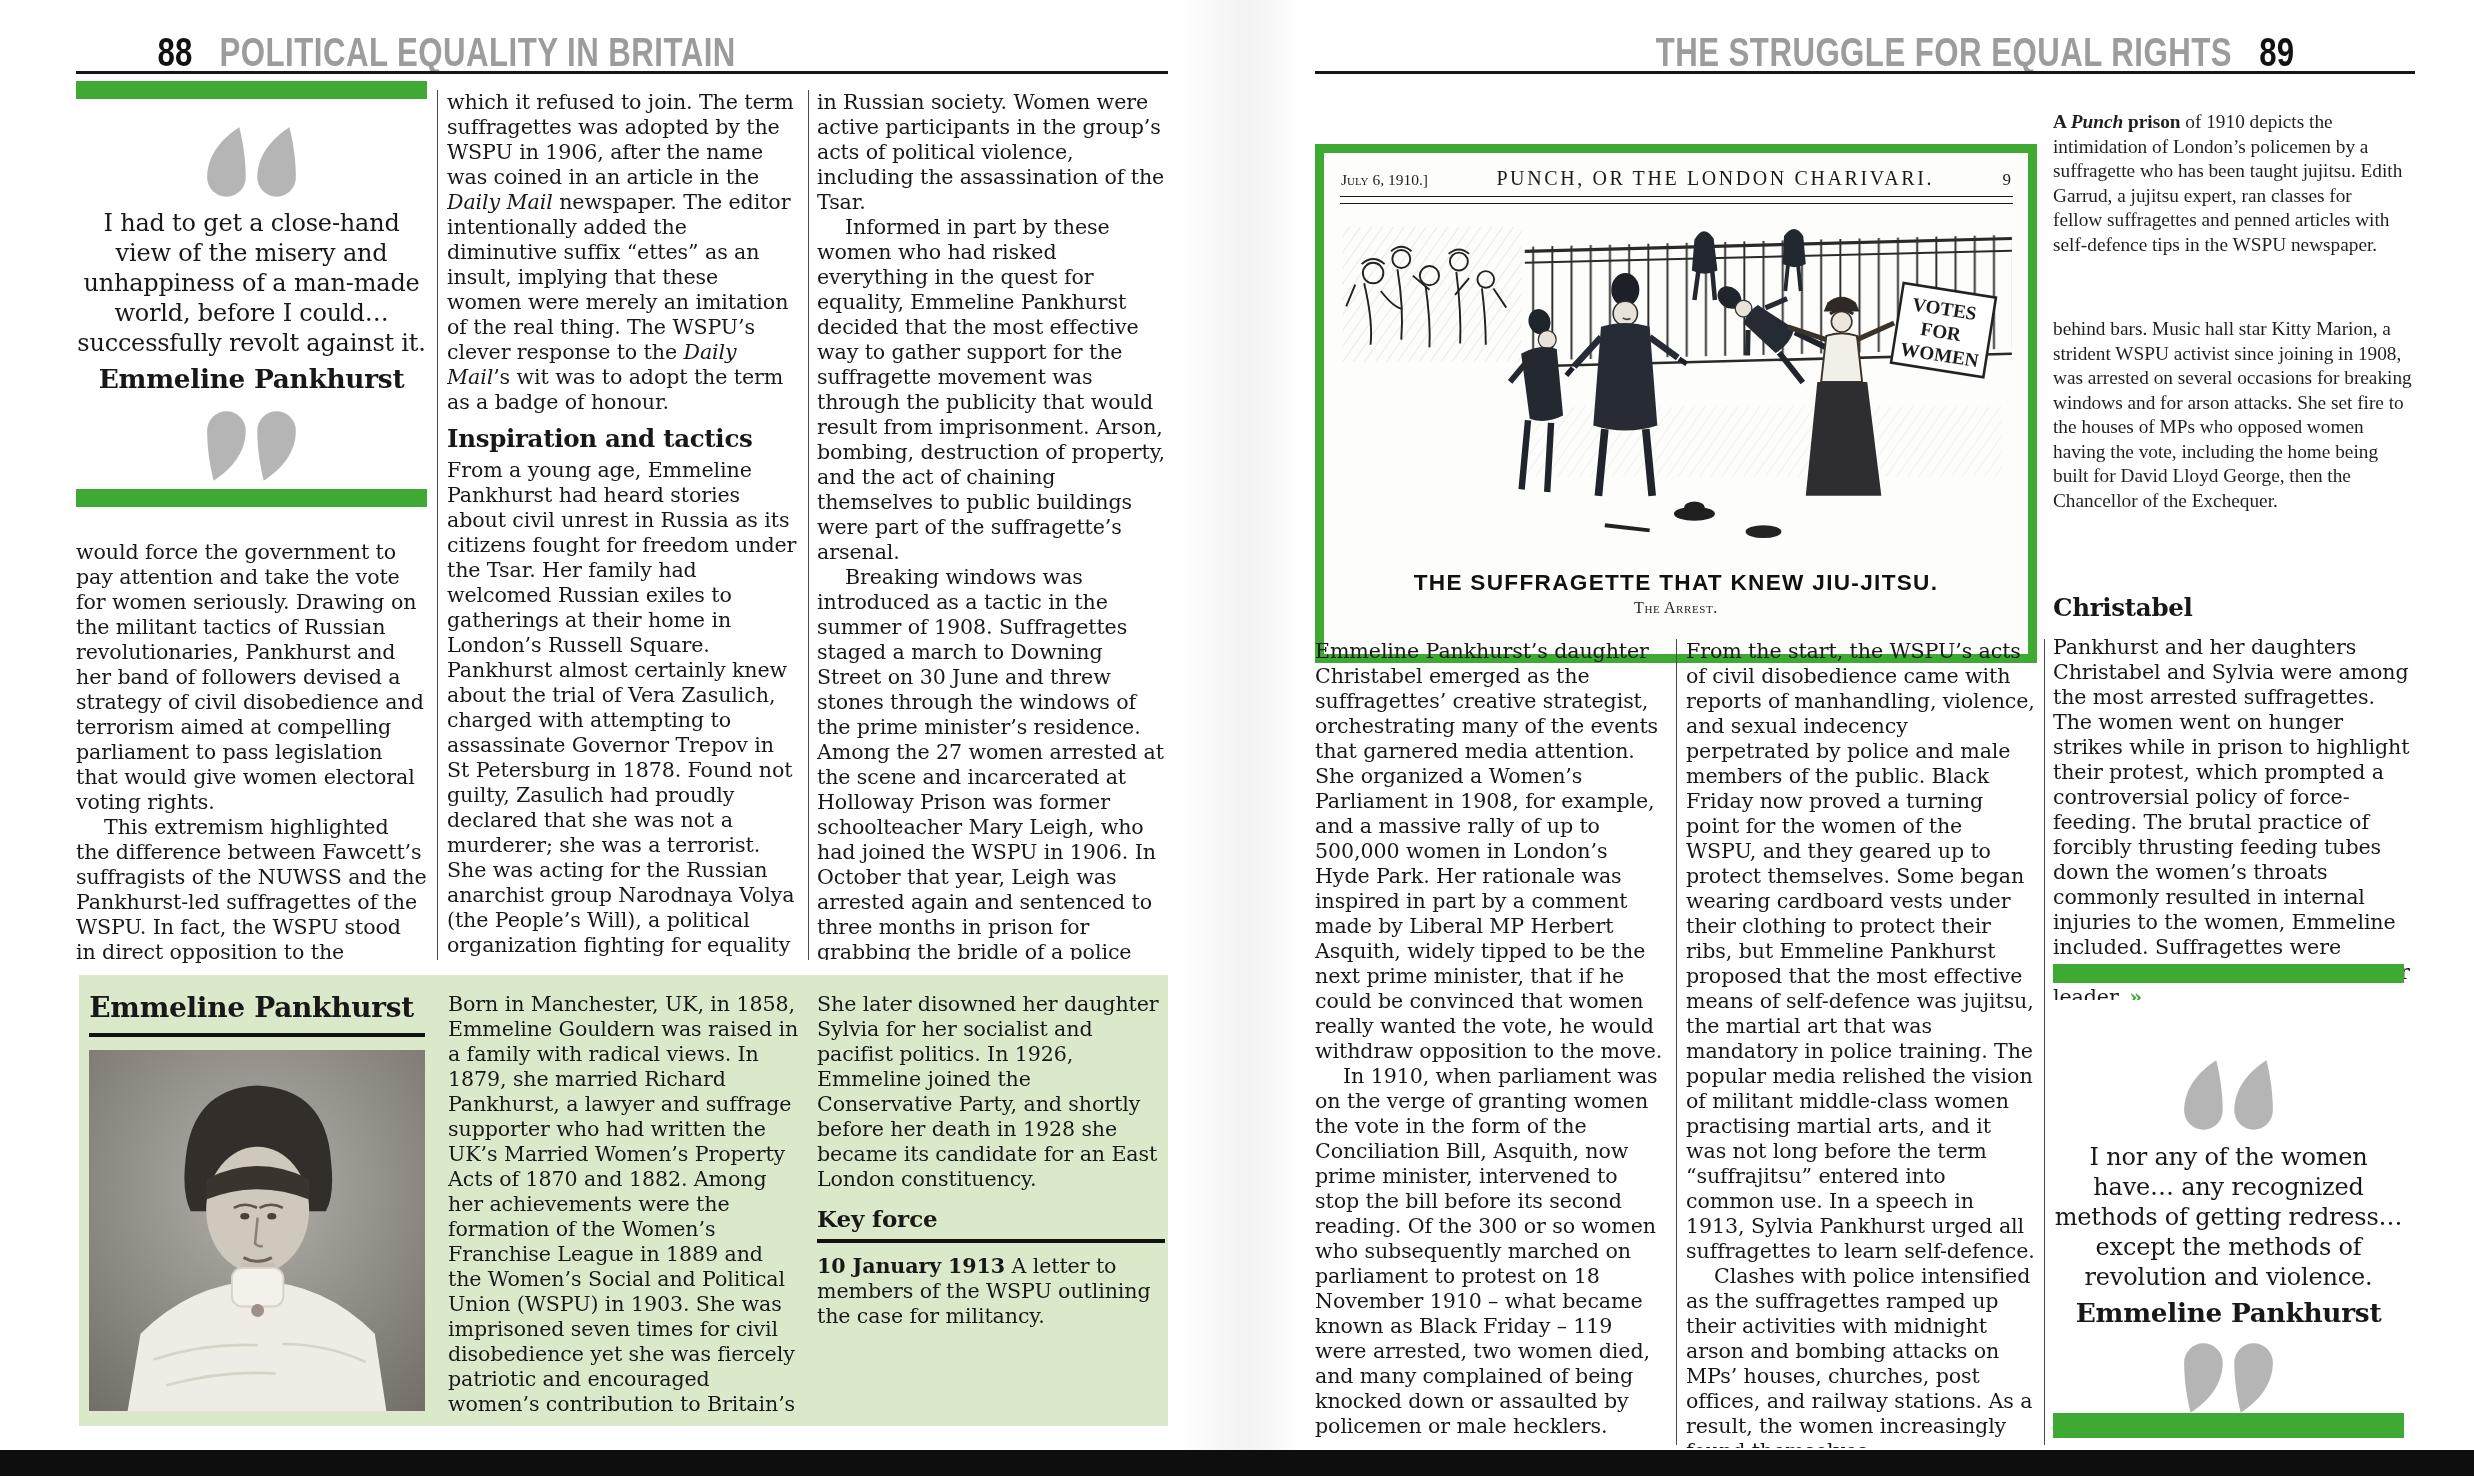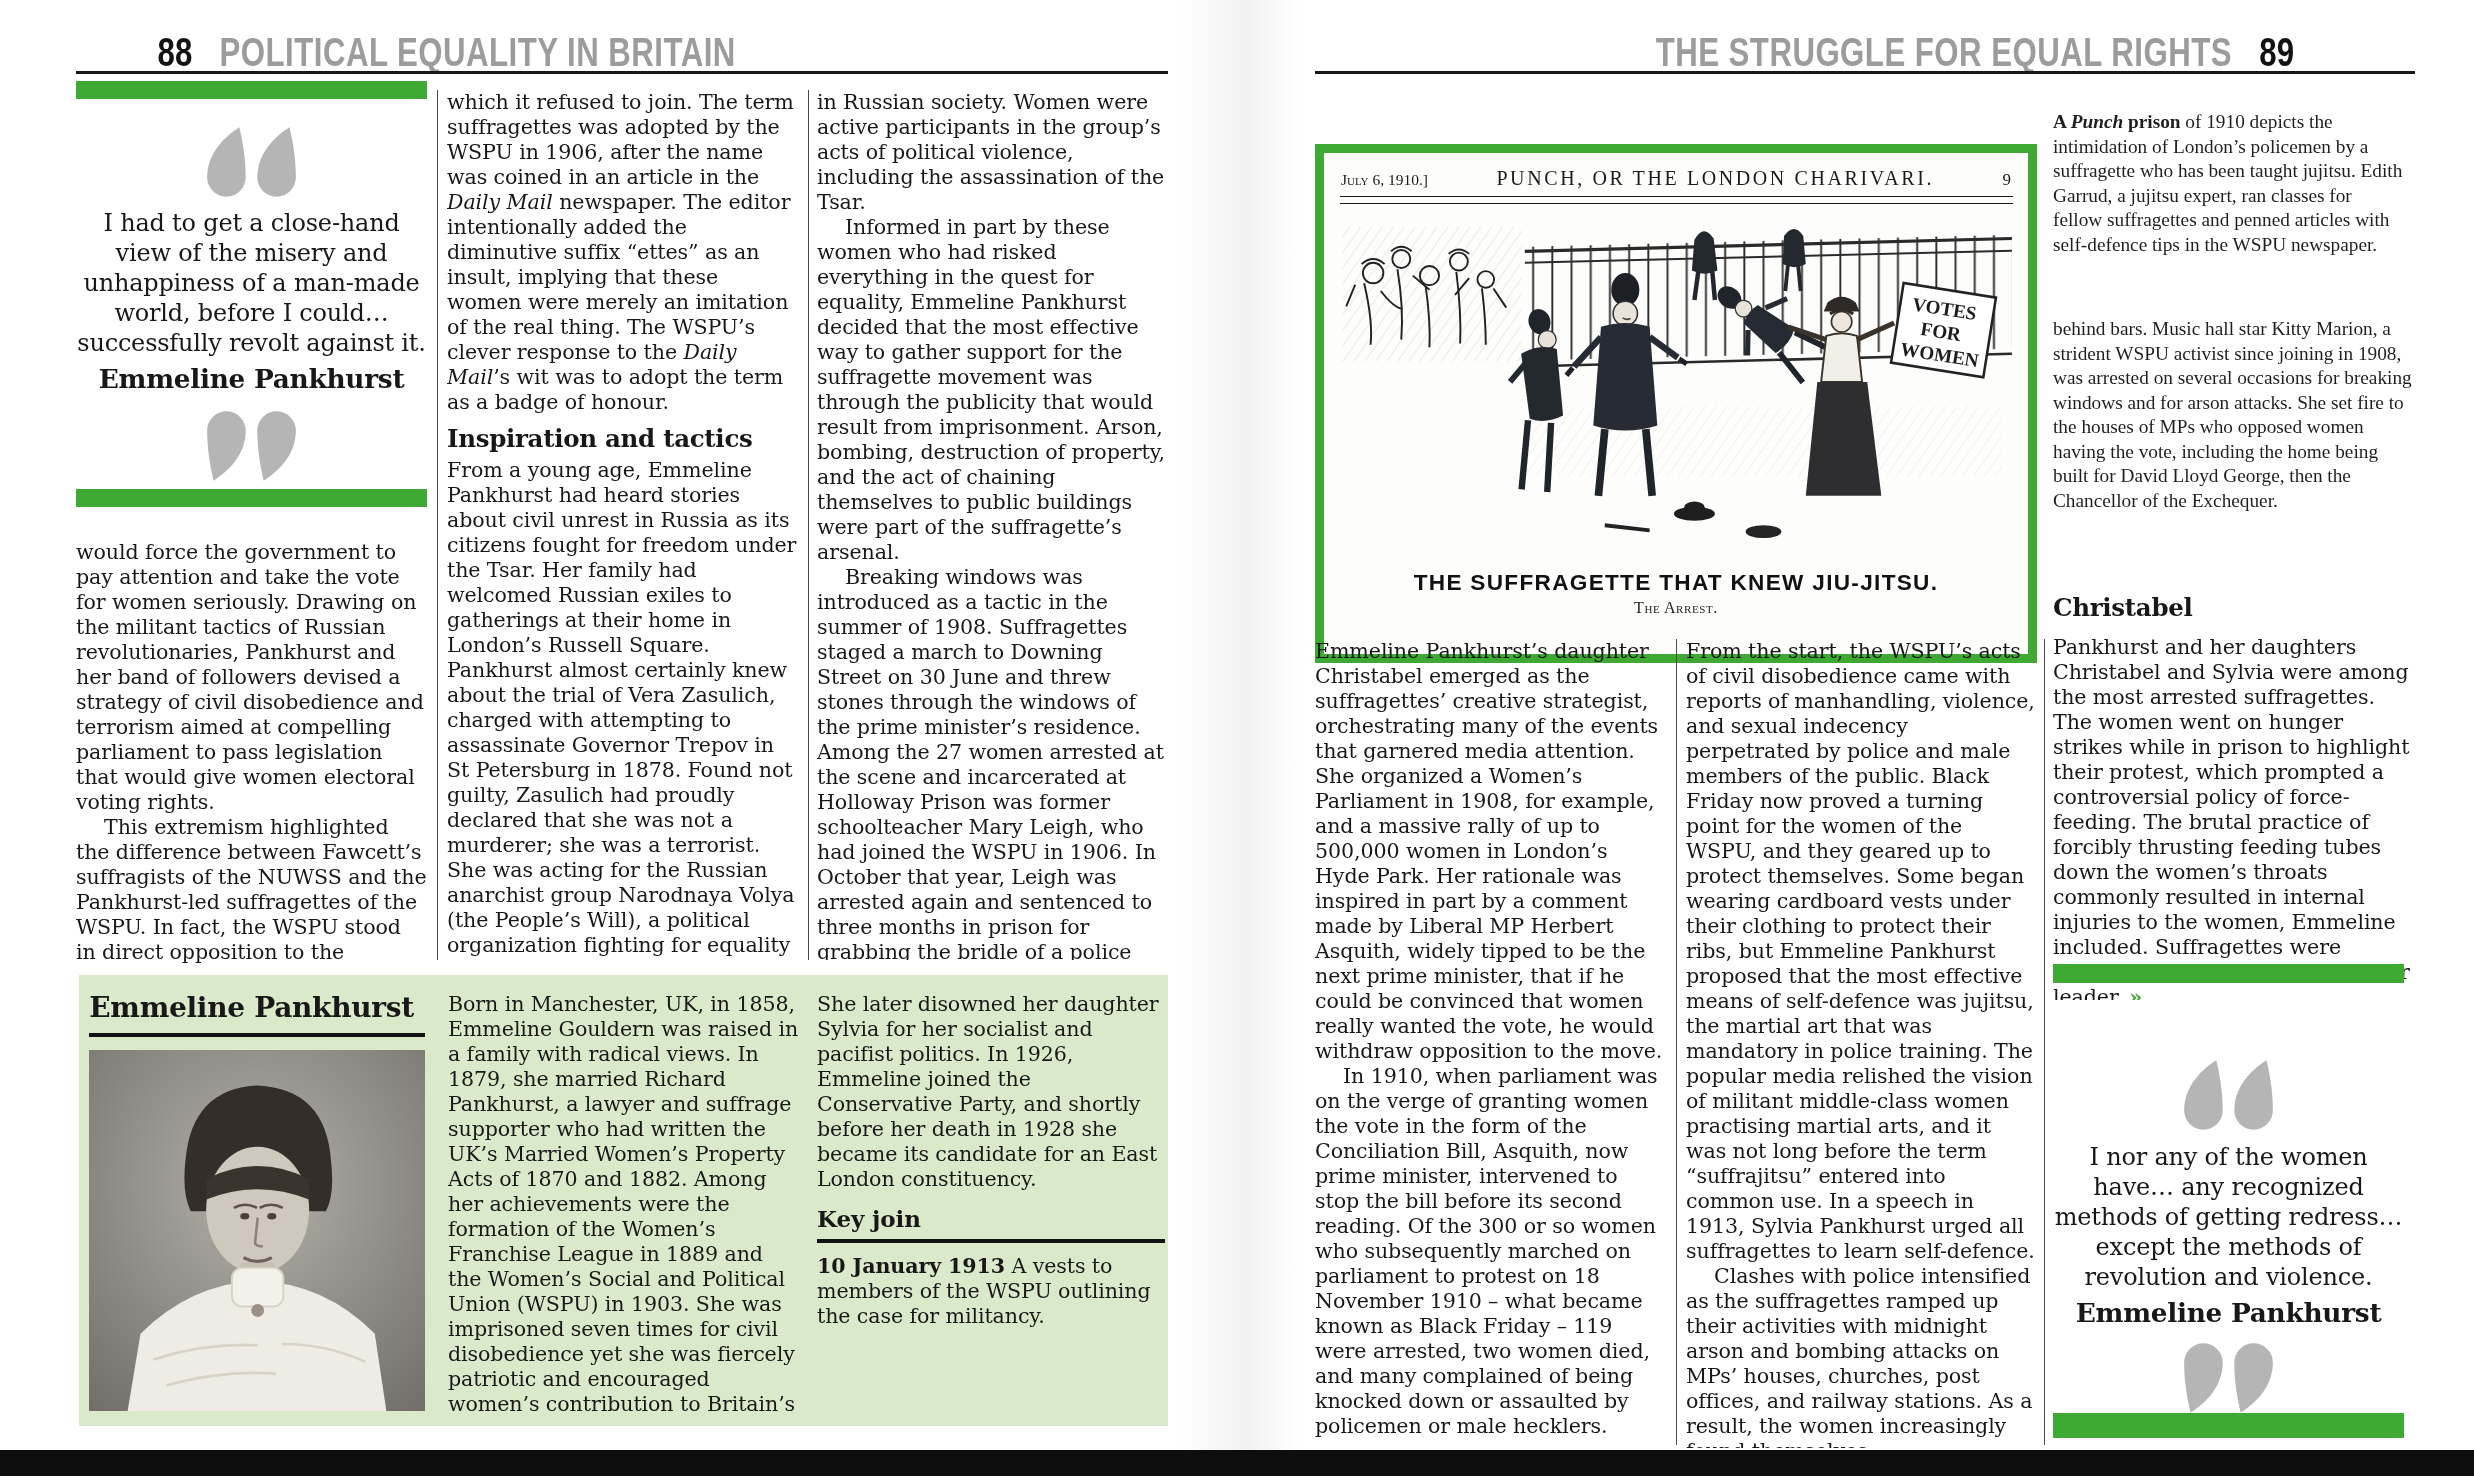--- a/index.html
+++ b/index.html
@@ -158,23 +158,23 @@
         <rect x="222" y="338" width="80" height="60" rx="16" fill="#f4f1ea" stroke="#d8d2c6" stroke-width="3"></rect>
         <path d="M100 480 q80 -26 162 -22 M120 520 q90 -24 170 -18 M300 456 q70 0 130 28" stroke="#d9d3c7" stroke-width="4" fill="none"></path>
         <circle cx="262" cy="404" r="10" fill="#9b9186"></circle>
       </svg>
     </div>
     <div class="bio-col" style="left:369px;width:351px;height:422px;">
       <p>Born in Manchester, UK, in 1858, Emmeline Gouldern was raised in a family with radical views. In 1879, she married Richard Pankhurst, a lawyer and suffrage supporter who had written the UK’s Married Women’s Property Acts of 1870 and 1882. Among her achievements were the formation of the Women’s Franchise League in 1889 and the Women’s Social and Political Union (WSPU) in 1903. She was imprisoned seven times for civil disobedience yet she was fiercely patriotic and encouraged women’s contribution to Britain’s war effort from 1915.</p>
     </div>
     <div class="bio-col" style="left:738px;width:348px;height:425px;">
       <p>She later disowned her daughter Sylvia for her socialist and pacifist politics. In 1926, Emmeline joined the Conservative Party, and shortly before her death in 1928 she became its candidate for an East London constituency.</p>
-      <div class="kw-head">Key join</div>
+      <div class="kw-head">Key force</div>
       <div class="kw-rule"></div>
-      <p><span class="seg-b">10 January 1913</span><span> A vests to members of the WSPU outlining the case for militancy.</span></p>
+      <p><span class="seg-b">10 January 1913</span><span> A letter to members of the WSPU outlining the case for militancy.</span></p>
     </div>
   </div>
 
   <div class="cartoon">
     <div class="masthead">
       <span class="md-date">July 6, 1910.]</span>
       <span class="md-title">PUNCH, OR THE LONDON CHARIVARI.</span>
       <span class="md-page">9</span>
     </div>
     <div class="drule"></div>

